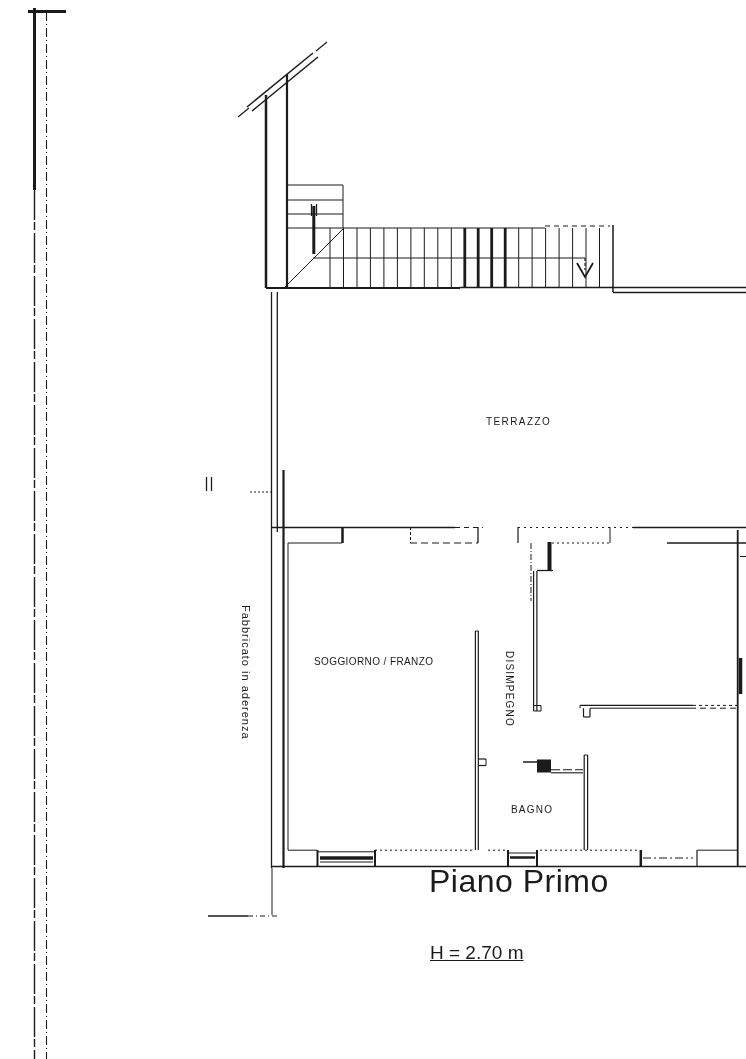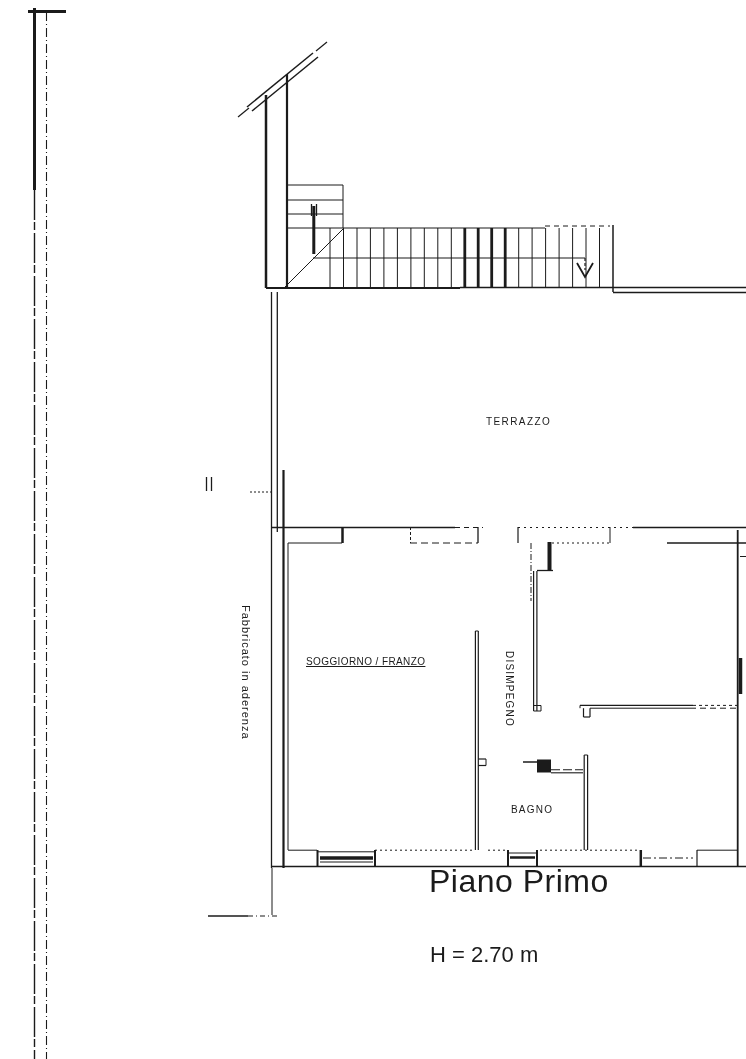--- a/index.html
+++ b/index.html
@@ -29,22 +29,23 @@
   .title{
     position:absolute;
     left:429px;top:863px;
     font-size:32px;
     letter-spacing:0.5px;
     white-space:nowrap;
   }
   .subtitle{
     position:absolute;
     left:430px;top:942px;
-    font-size:22px;
+    font-size:19px;
     white-space:nowrap;
+    text-decoration:underline;
   }
 </style>
 </head>
 <body>
 
 <svg id="plan" width="746" height="1059" viewBox="0 0 746 1059">
 
   <g>
     <line x1="28" y1="11.5" x2="66" y2="11.5" stroke-width="3"></line>
     <line x1="34.5" y1="8" x2="34.5" y2="190" stroke-width="3"></line>
@@ -212,21 +213,21 @@
     <line x1="510" y1="857.5" x2="535" y2="857.5" stroke-width="2.5"></line>
 
     <line x1="640.8" y1="850" x2="640.8" y2="866.5" stroke-width="2.5"></line>
     <line x1="697" y1="850" x2="697" y2="866.5" stroke-width="1.2"></line>
     <line x1="643" y1="858" x2="693" y2="858" stroke-width="1" stroke-dasharray="8 3 2 3"></line>
   </g>
 </svg>
 
 <div class="label room-label" style="left:462px;top:416px;letter-spacing:1.4px;margin-left:24px;">TERRAZZO</div>
 
-<div class="label room-label" style="left:306px;top:656px;letter-spacing:0.4px;text-decoration:underline;">SOGGIORNO / FRANZO</div>
+<div class="label room-label" style="left:314px;top:656px;letter-spacing:0.4px;">SOGGIORNO / FRANZO</div>
 
 <div class="label room-label vtext" style="left:515px;top:651px;letter-spacing:1.2px;">DISIMPEGNO</div>
 
 <div class="label room-label" style="left:511px;top:804px;letter-spacing:1.2px;text-align:right;">BAGNO</div>
 
 <div class="label vtext" style="left:252px;top:605px;font-size:11px;letter-spacing:1px;">Fabbricato in aderenza</div>
 
 <div class="title">Piano Primo</div>
 <div class="subtitle">H = 2.70 m</div>
 

